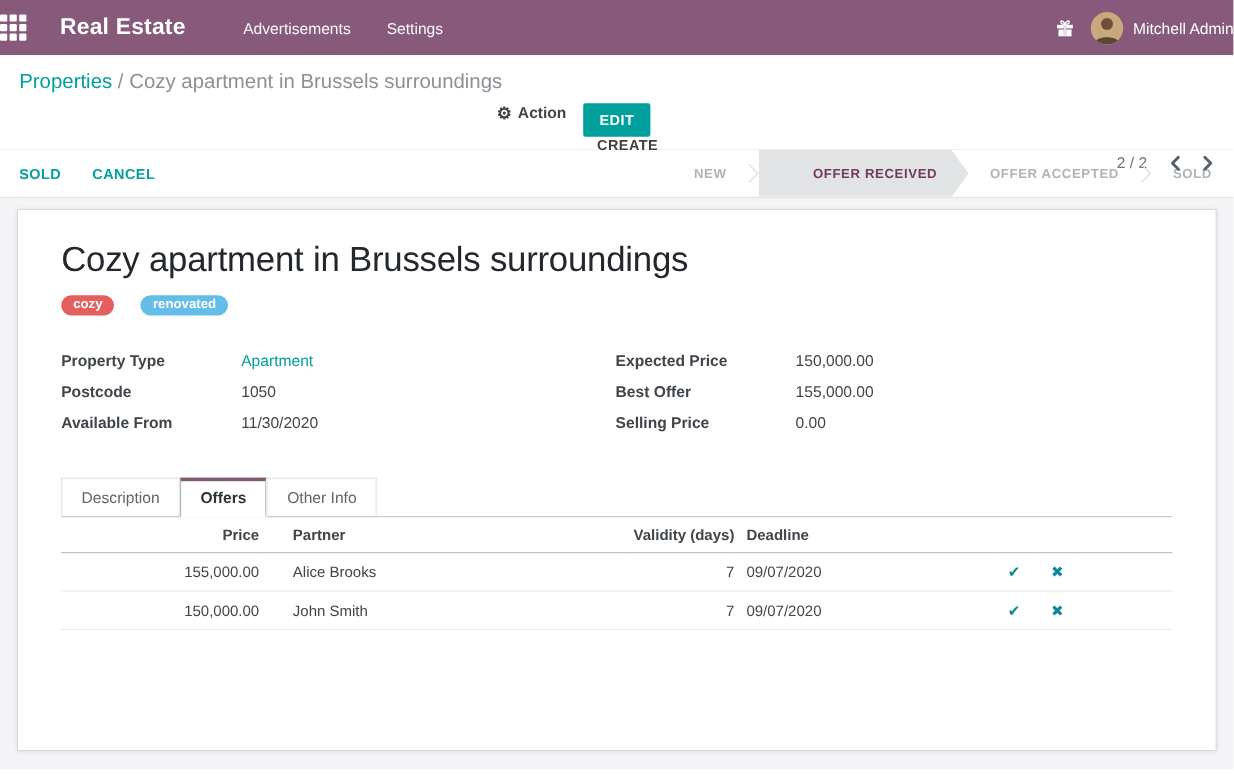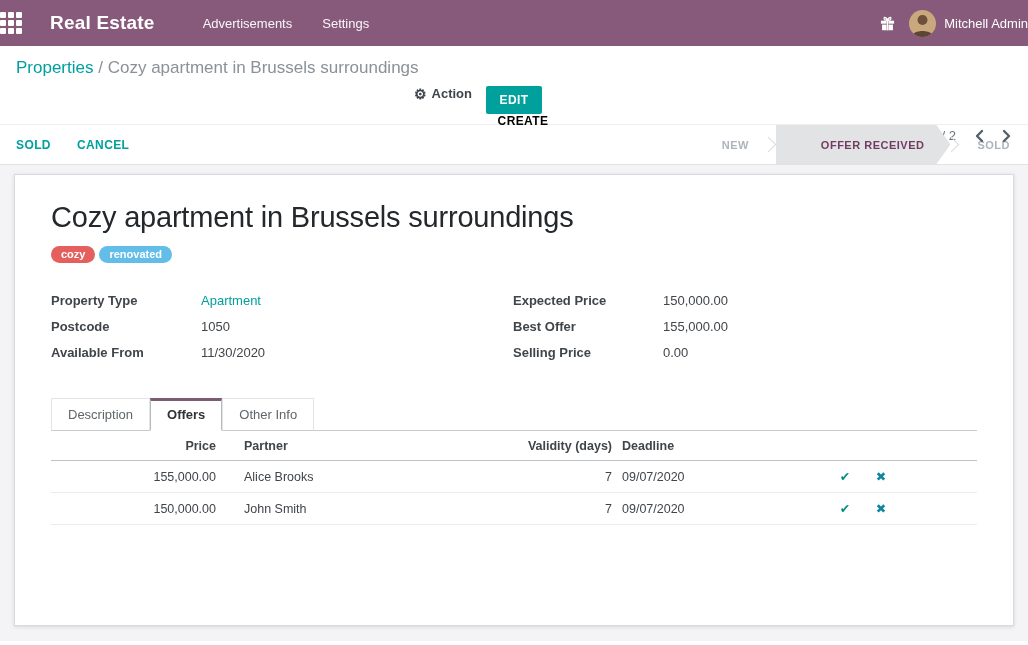--- a/index.html
+++ b/index.html
@@ -39,21 +39,21 @@
   .sb-btn { background:none; border:none; font-weight:bold; font-size:12px; letter-spacing:.4px; cursor:pointer; font-family:inherit; }
   .steps { margin-left:auto; display:flex; align-items:stretch; }
   .step { display:flex; align-items:center; padding:0 18px; font-size:11px; font-weight:bold; letter-spacing:.5px; color:#aeb4ba; cursor:pointer; white-space:nowrap; }
   .chev { width:11px; height:11px; border-top:1px solid #d9dbdd; border-right:1px solid #d9dbdd; transform:rotate(45deg); align-self:center; margin:0 2px 0 -4px; }
   .step.active { background:#e2e3e5; padding-right:26px; clip-path:polygon(0 0, calc(100% - 14px) 0, 100% 50%, calc(100% - 14px) 100%, 0 100%); }
 
   
   .content { height:476px; background:#f4f4f6; padding:9px 14px 0; }
   .sheet { background:#fff; height:452px; border:1px solid #d8dade; box-shadow:0 1px 4px rgba(0,0,0,.12); padding:26px 36px 0; }
   .prop-title { font-size:29px; font-weight:400; color:#24282c; letter-spacing:-.2px; }
-  .tags { margin-top:12px; display:flex; gap:4px; }
+  .tags { margin-top:12px; display:flex; gap:22px; }
   .tag { color:#fff; font-size:11px; font-weight:bold; padding:2px 10px 3px; border-radius:10px; }
 
   .fields { display:flex; margin-top:30px; }
   .fcol { width:462px; }
   .frow { display:flex; margin-bottom:11px; font-size:13px; }
   .flabel { width:150px; font-weight:bold; color:#40454a; }
   .fvalue { color:#40454a; }
   .fvalue.link { cursor:pointer; }
 
   
@@ -114,21 +114,21 @@
 </header>
 
 <div class="breadcrumb-row">
   <span class="bc-parent" style="color: rgb(0, 160, 157);">Properties</span>
   <span class="bc-sep"> <span>/</span> </span>
   <span class="bc-current">Cozy apartment in Brussels surroundings</span>
 </div>
 
 <div class="control-row">
   <button class="btn-edit" style="background: rgb(0, 160, 157);">EDIT</button>
-  <button class="btn-create" style="color: #000000;">CREATE</button>
+  <button class="btn-create" style="color: #404040;">CREATE</button>
   <div class="action-menu">
     <span class="gear">⚙</span>
     <span>Action</span>
   </div>
   <div class="pager">
     <span class="pager-value">2 / 2</span>
     <span class="pager-arrow">
       <svg width="10" height="14" viewBox="0 0 10 14">
           <path d="M8 2 L3 7 L8 12" stroke="#55606a" stroke-width="2.4" fill="none" stroke-linecap="round" stroke-linejoin="round"></path>
         </svg>
@@ -143,20 +143,21 @@
 
 <div class="statusbar">
   <div class="sb-buttons">
     <button class="sb-btn" style="color: rgb(0, 160, 157);">SOLD</button>
     <button class="sb-btn" style="color: rgb(0, 160, 157);">CANCEL</button>
   </div>
   <div class="steps">
     <div class="step">NEW</div>
     <span class="chev"></span>
     <div class="step active" style="color: rgb(113, 60, 95); padding-left: 45px;">OFFER RECEIVED</div>
+    <div class="step">OFFER ACCEPTED</div>
     <span class="chev"></span>
     <div class="step">SOLD</div>
   </div>
 </div>
 
 <main class="content">
   <div class="sheet">
     <h1 class="prop-title">Cozy apartment in Brussels surroundings</h1>
 
     <div class="tags">

